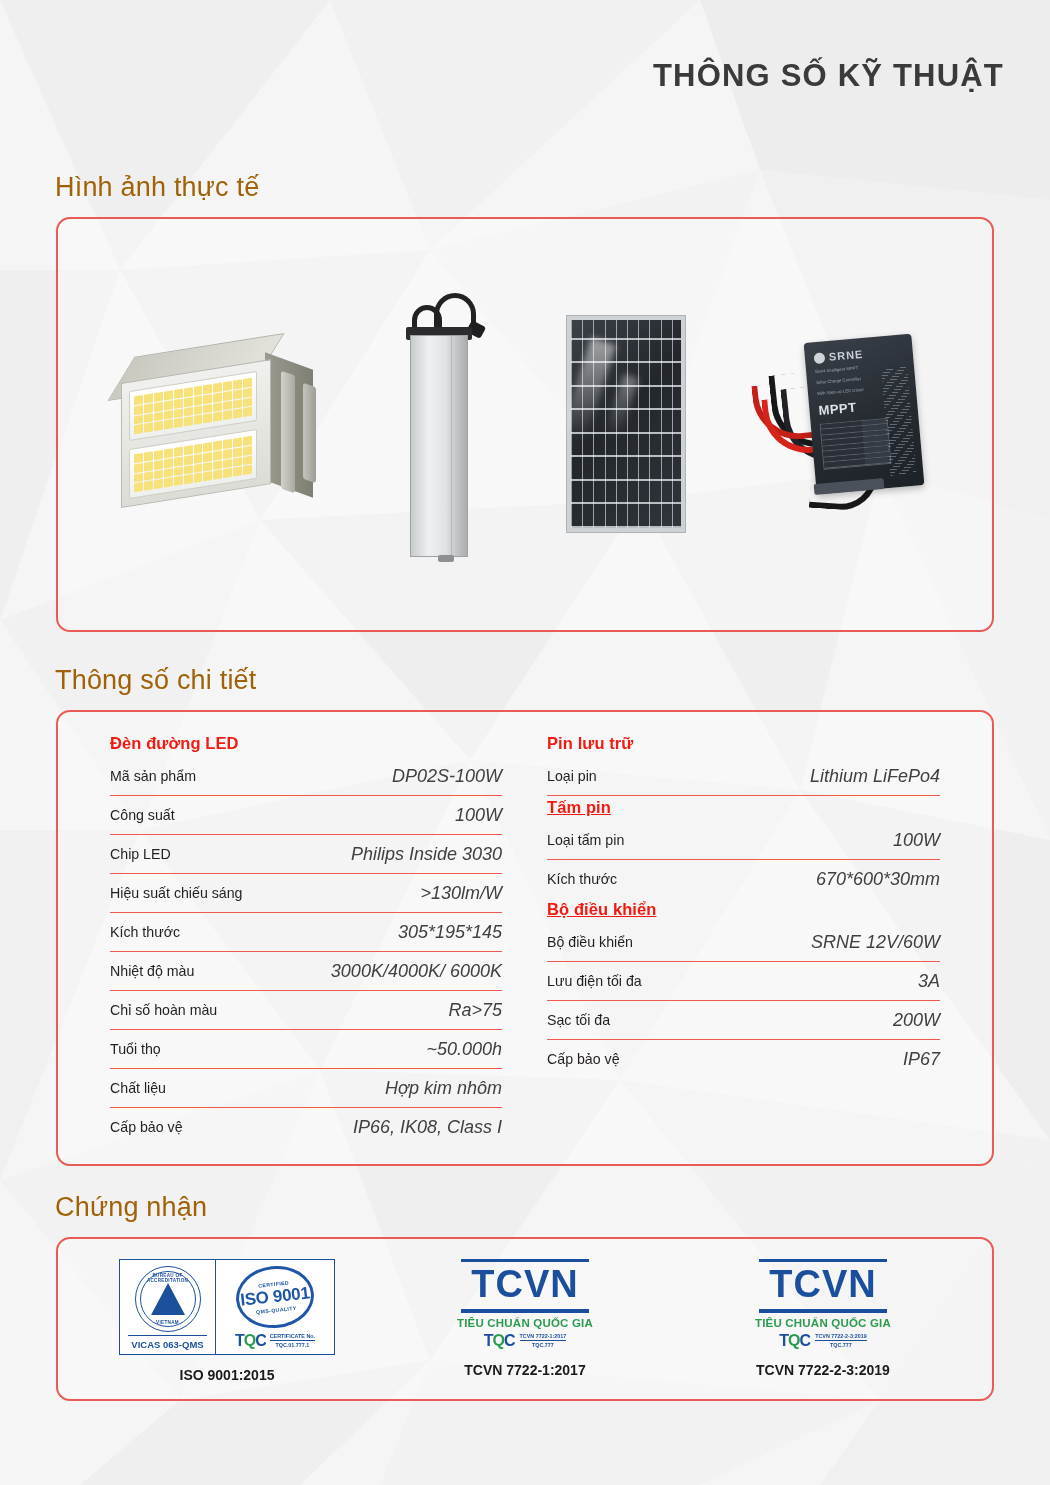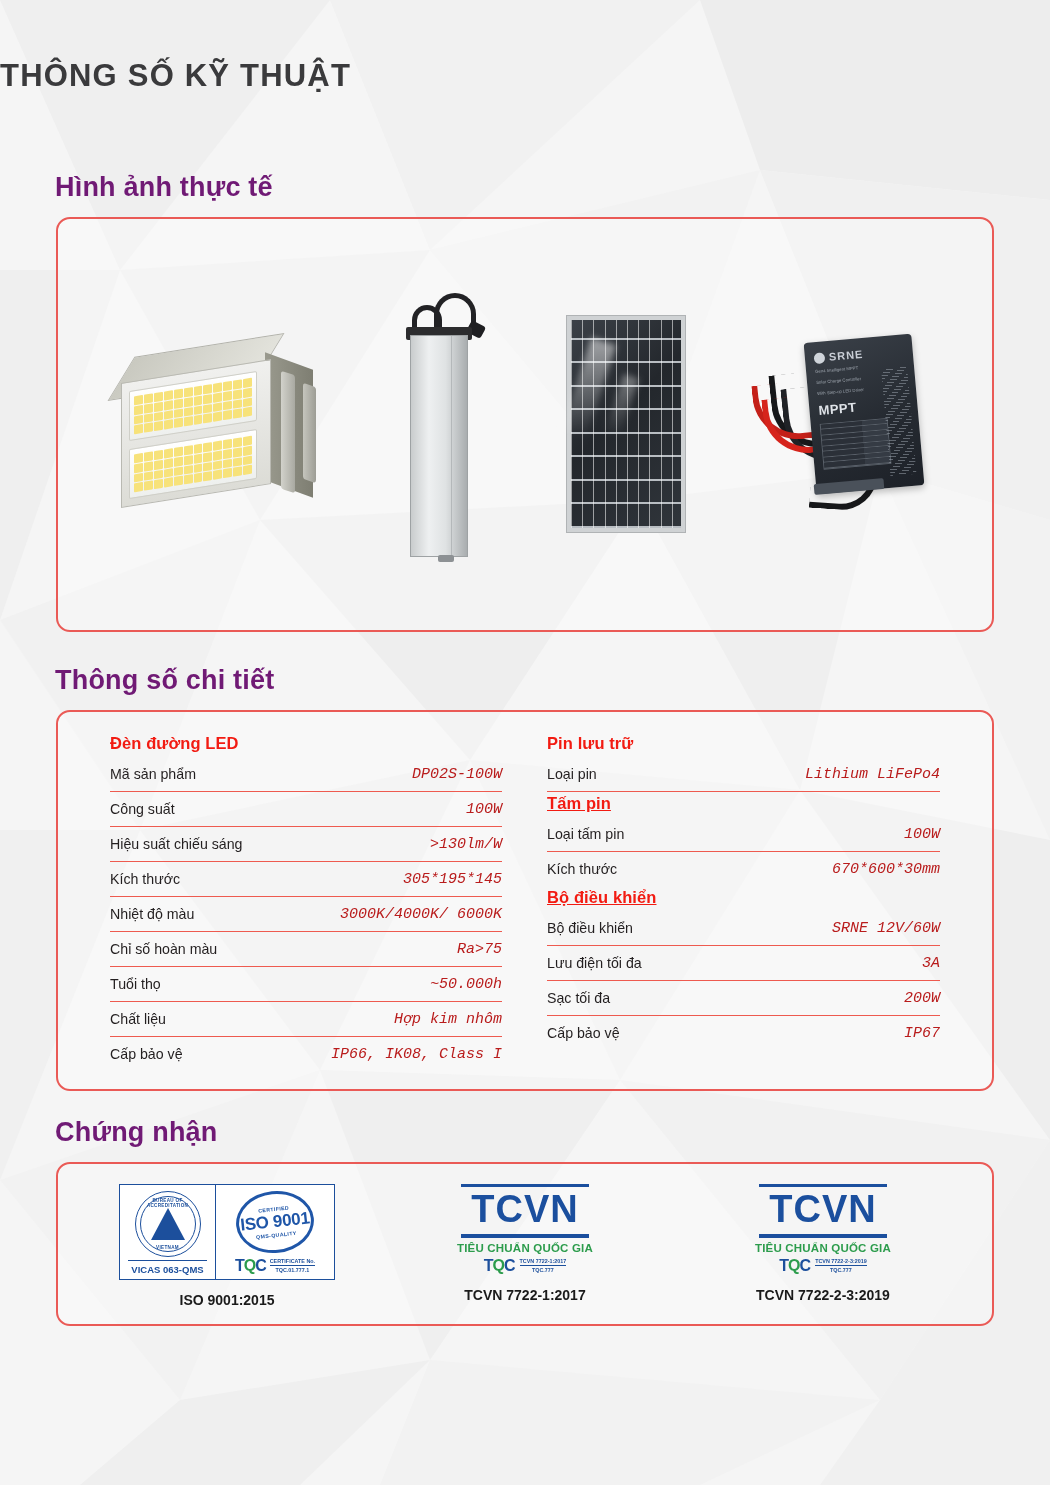--- a/index.html
+++ b/index.html
@@ -15,33 +15,33 @@
     background: #f4f4f4;
     overflow: hidden;
   }
   
   .bg { position: absolute; inset: 0; z-index: 0; }
   .bg svg { display: block; width: 100%; height: 100%; }
 
   .content { position: relative; z-index: 2; }
 
   
-  .header { padding: 58px 46px 0 0; text-align: left; }
+  .header { padding: 58px 46px 0 0; text-align: right; }
   .title-sub {
     font-size: 31px; font-weight: bold; letter-spacing: 1.2px;
     color: #3a3a3c; line-height: 1.15;
   }
   .title-main {
     font-size: 38px; font-weight: bold; letter-spacing: 0.2px;
     color: #fb0d0d; line-height: 1.2; margin-top: 7px;
   }
 
   
   .sec-head {
-    font-size: 27px; font-weight: bold; color: #701a75;
+    font-size: 27px; font-weight: normal; color: #a16207;
     margin: 8px 0 14px 55px; letter-spacing: 0.2px;
   }
   .sec-gallery { margin-top: 78px; }
   .sec-specs   { margin-top: 33px; }
   .sec-certs   { margin-top: 26px; }
 
   
   .card {
     margin: 0 56px;
     border: 2px solid #ea5a56;
@@ -207,21 +207,21 @@
     display: flex; align-items: center; justify-content: space-between;
     border-bottom: 1.6px solid #ee5a4f;
     padding: 9px 0 8px 0; gap: 10px;
   }
   .srow.last { border-bottom: none; }
   .srow.nb   { border-bottom: none; }
   .slabel {
     font-size: 14.2px; font-weight: normal; color: #231f20; white-space: nowrap;
   }
   .sval {
-    font-size: 15px; font-style: italic; color: #b91c1c; text-align: right; font-family: Liberation Mono, monospace;
+    font-size: 18px; font-style: italic; color: #404040; text-align: right;
   }
   .srow.two .slabel, .srow.two .sval { line-height: 1.45; }
   .srow.two .slabel span, .srow.two .sval span { display:block; }
 
   
   .certs { padding: 20px 20px 16px; display: flex; justify-content: space-around; align-items: flex-start;}
   .cert { text-align: center; width: 260px; }
   .cert-caption {
     font-size: 14px; font-weight: bold; color: #1a1a1a; margin-top: 12px;
   }
@@ -491,20 +491,24 @@
 
             <div class="srow">
               <span class="slabel">Mã sản phẩm</span>
               <span class="sval">DP02S-100W</span>
             </div>
             <div class="srow">
               <span class="slabel">Công suất</span>
               <span class="sval">100W</span>
             </div>
             <div class="srow">
+              <span class="slabel">Chip LED</span>
+              <span class="sval">Philips Inside 3030</span>
+            </div>
+            <div class="srow">
               <span class="slabel">Hiệu suất chiếu sáng</span>
               <span class="sval">&gt;130lm/W</span>
             </div>
             <div class="srow">
               <span class="slabel">Kích thước</span>
               <span class="sval">305*195*145</span>
             </div>
             <div class="srow">
               <span class="slabel">Nhiệt độ màu</span>
               <span class="sval">3000K/4000K/ 6000K</span>

